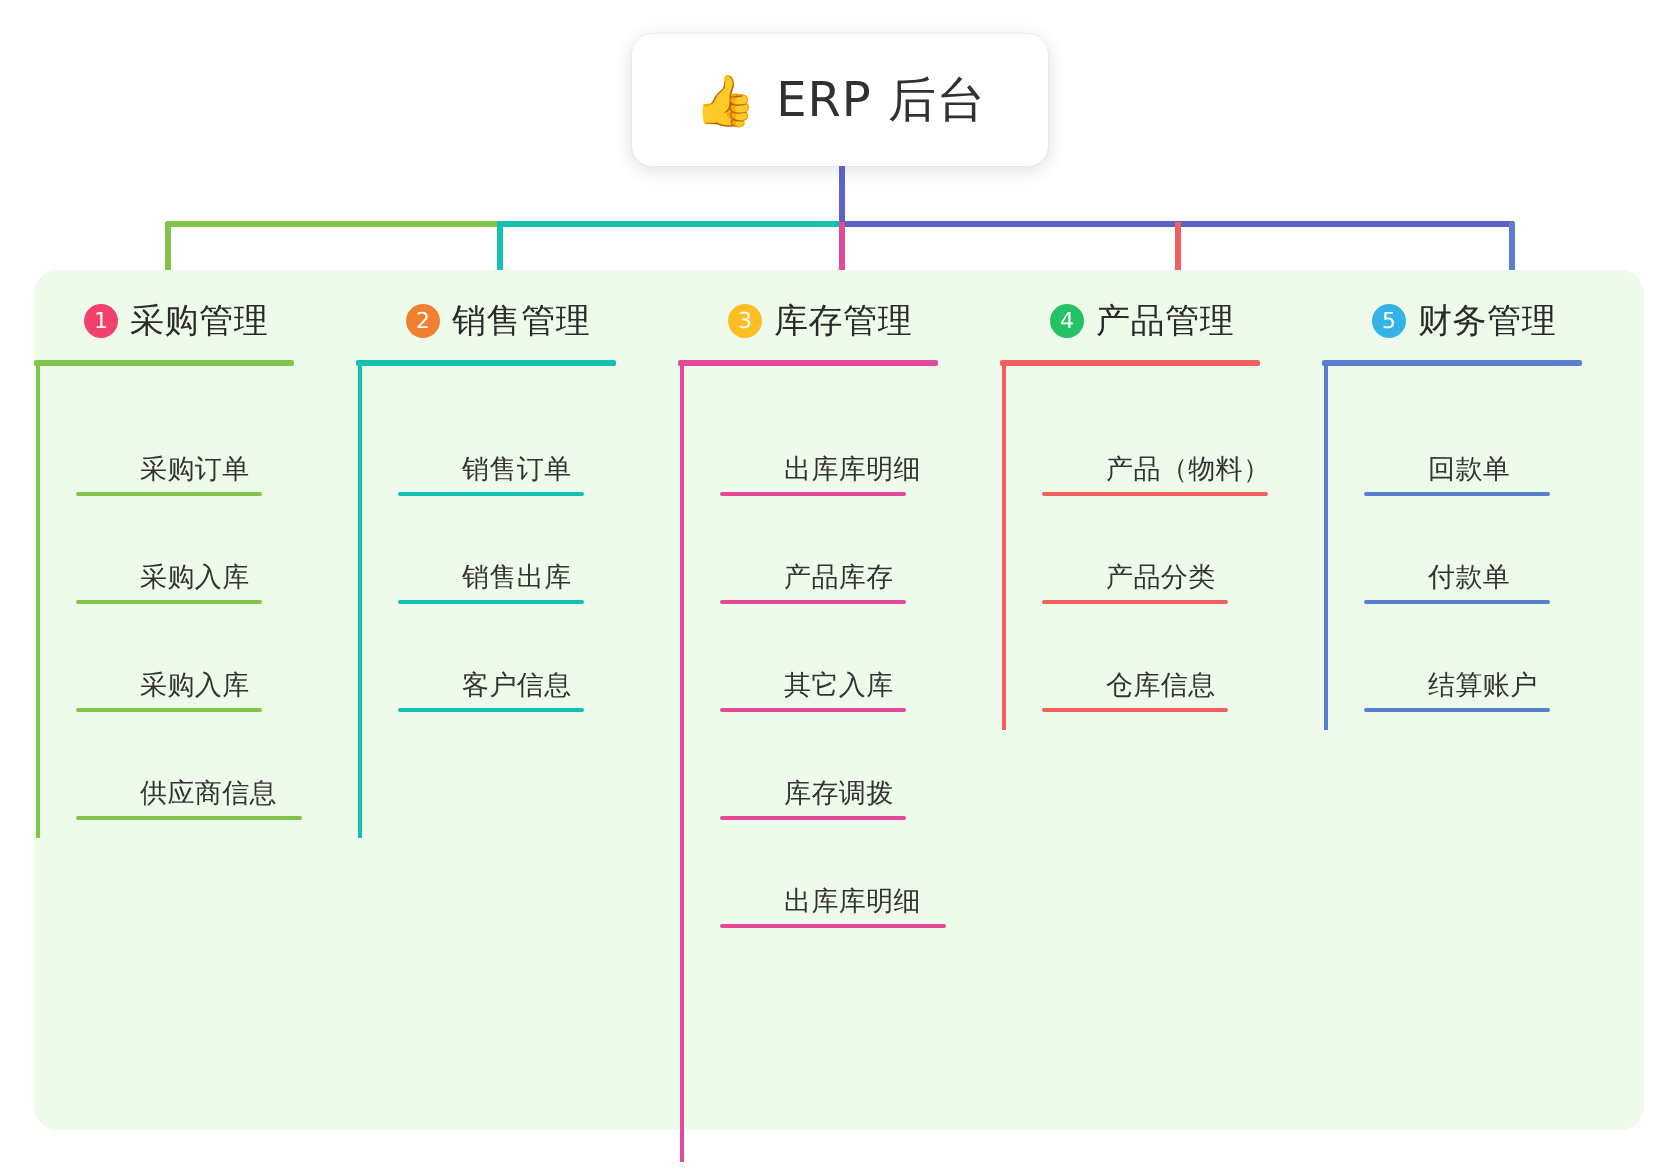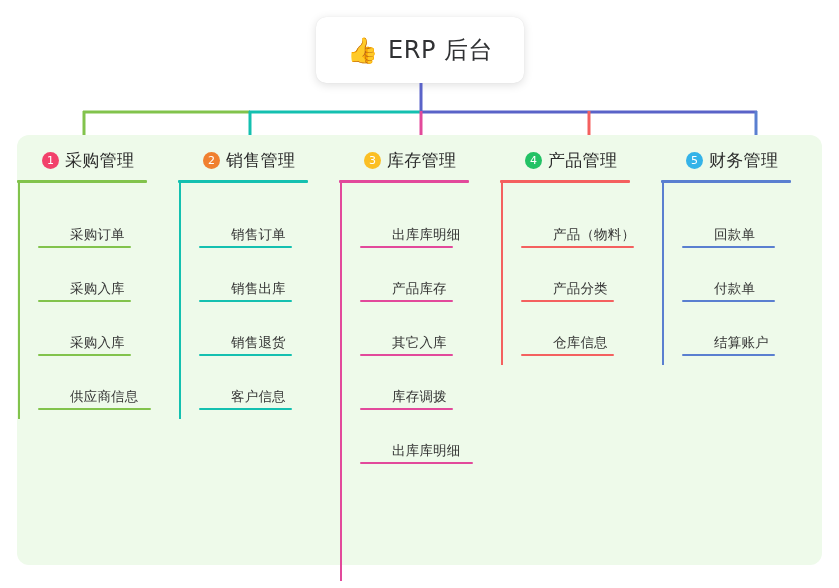--- a/index.html
+++ b/index.html
@@ -218,24 +218,20 @@
         <div class="items">
           <div class="item">
             <span class="item-label">销售订单</span>
             <div class="item-rule" style="background: rgb(20, 192, 176); width: 93px;"></div>
           </div>
           <div class="item">
             <span class="item-label">销售出库</span>
             <div class="item-rule" style="background: rgb(20, 192, 176); width: 93px;"></div>
           </div>
           <div class="item">
-            <span class="item-label">销售退货</span>
-            <div class="item-rule" style="background: rgb(20, 192, 176); width: 93px;"></div>
-          </div>
-          <div class="item">
             <span class="item-label">客户信息</span>
             <div class="item-rule" style="background: rgb(20, 192, 176); width: 93px;"></div>
           </div>
         </div>
       </div>
       <div class="column">
         <div class="col-header">
           <span class="badge" style="background: rgb(251, 191, 36);">3</span>
           <span class="col-title">库存管理</span>
         </div>

